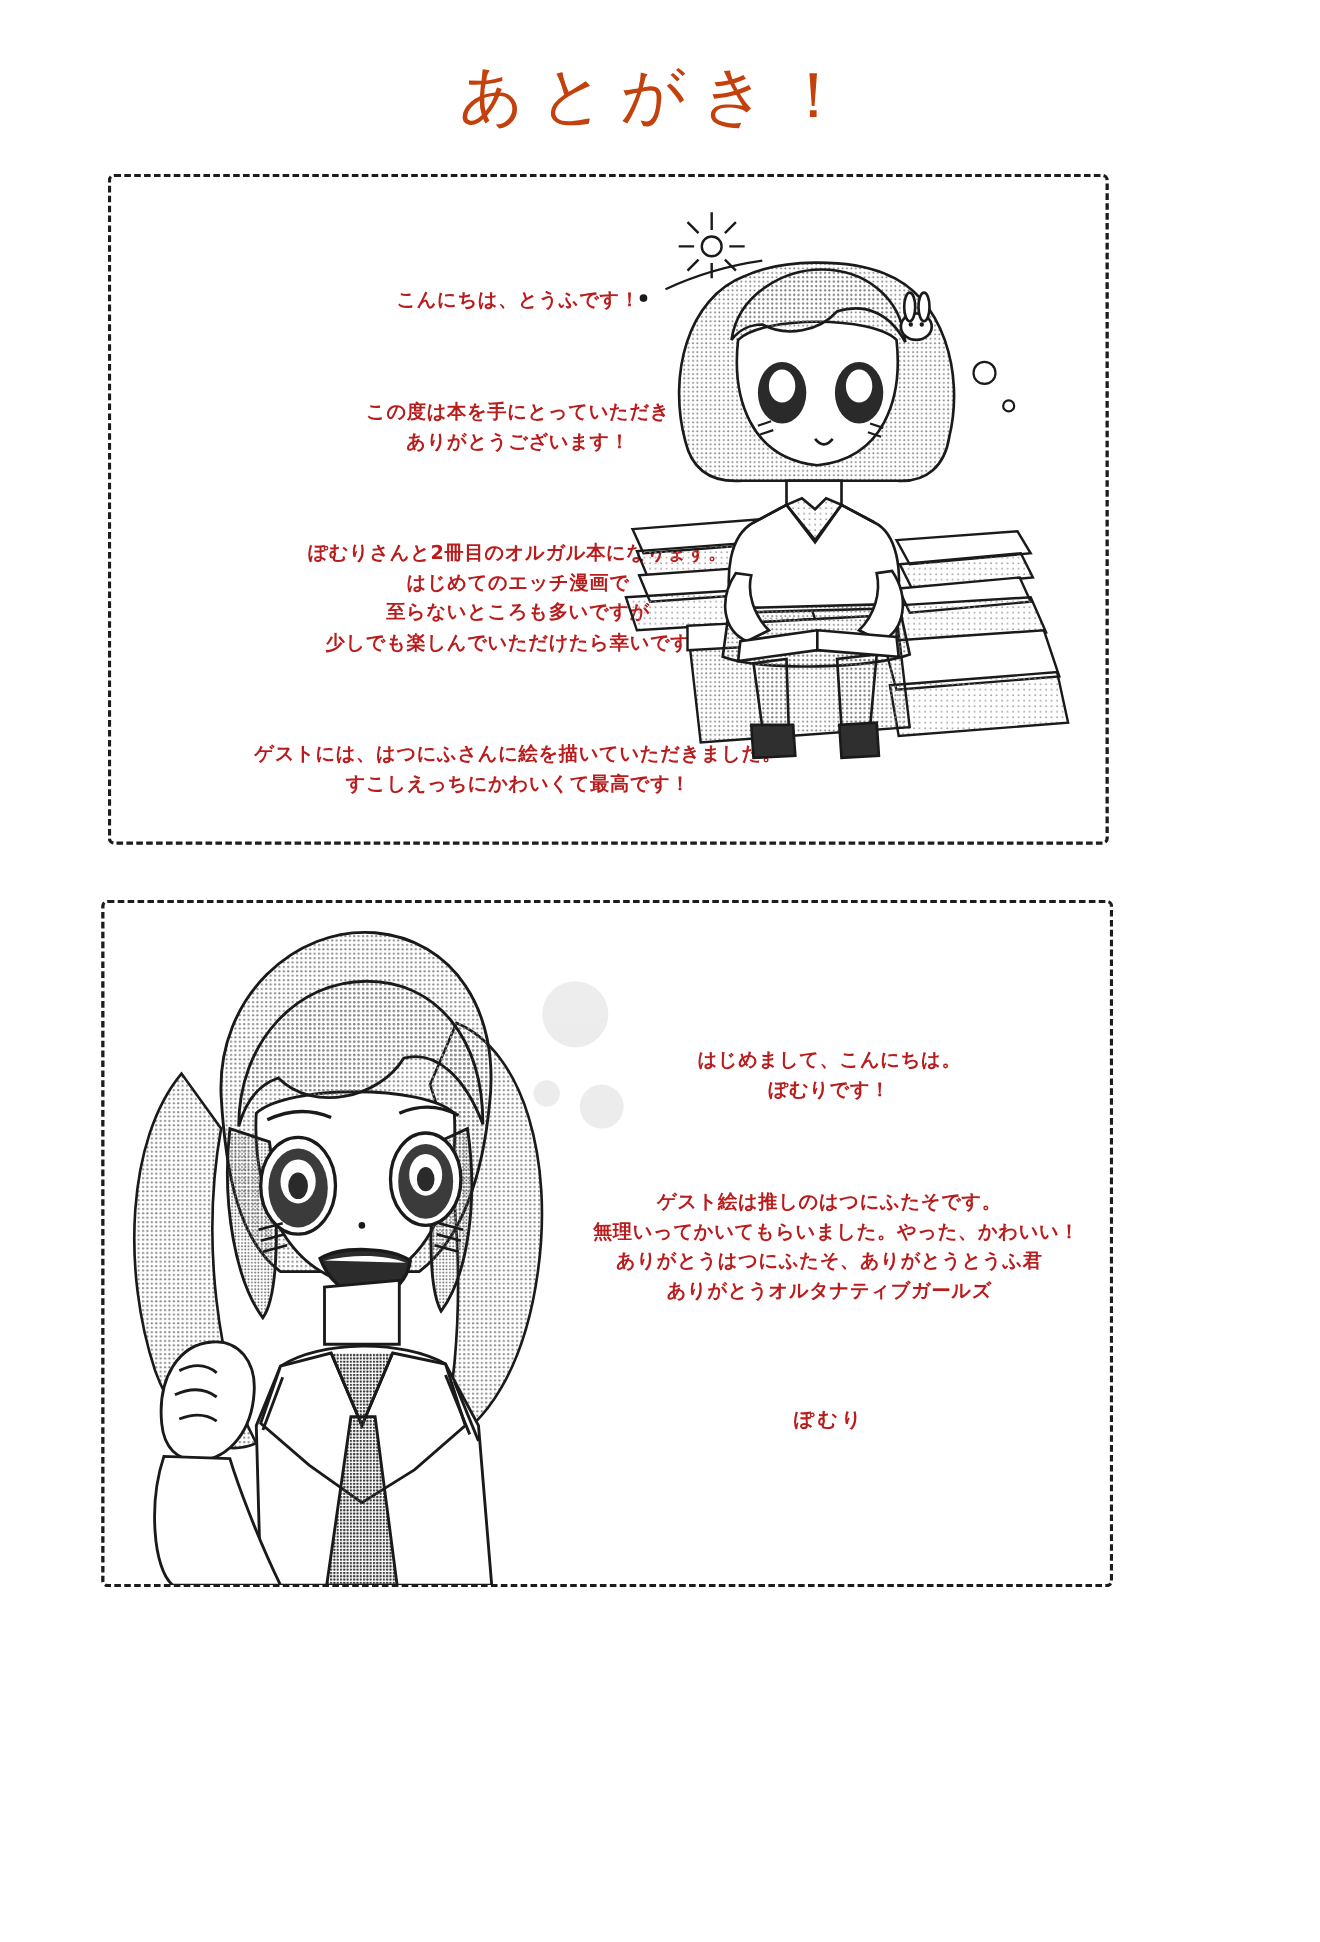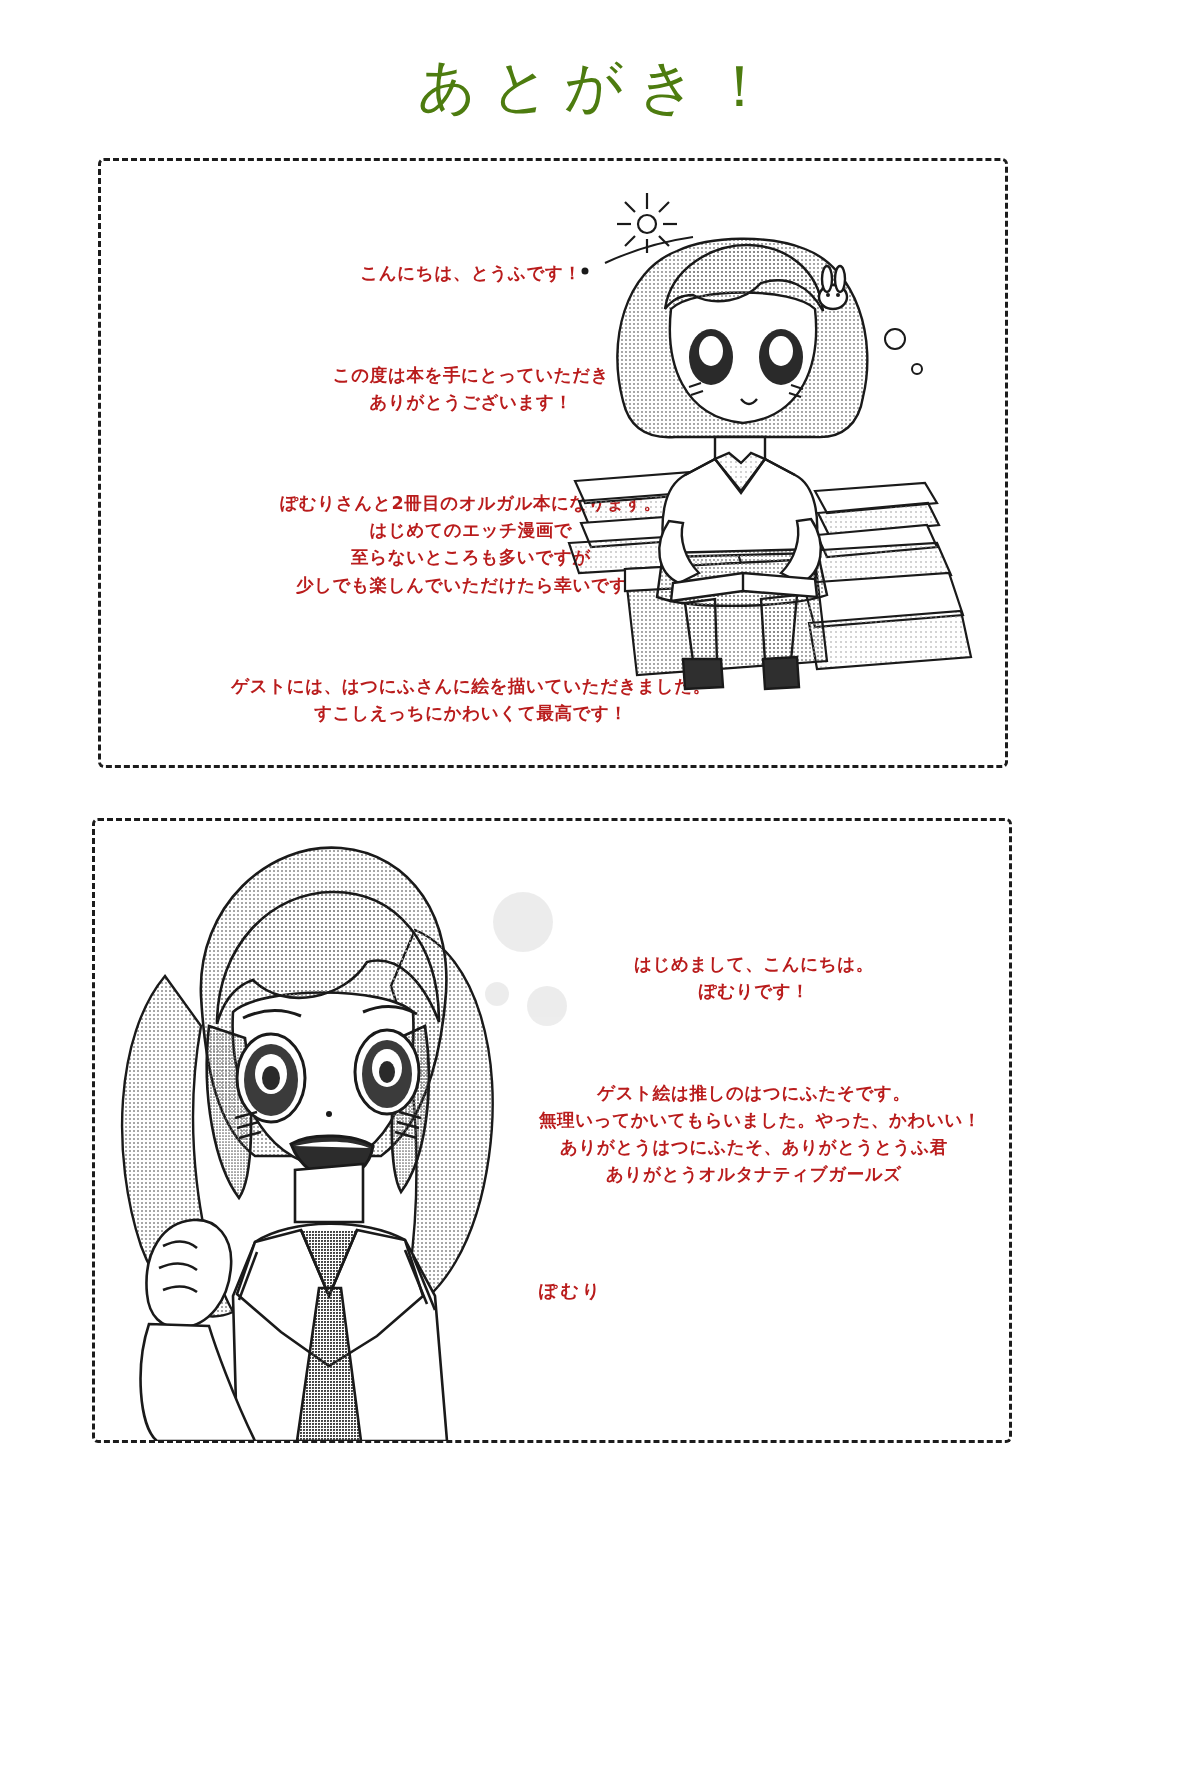--- a/index.html
+++ b/index.html
@@ -19,21 +19,21 @@
   
   .page-title {
     position: absolute;
     left: 0;
     top: 48px;
     width: 1200px;
     text-align: center;
     font-size: 58px;
     letter-spacing: 14px;
     font-weight: 400;
-    color: #4d7c0f;
+    color: #c2410c;
     font-family: "DejaVu Sans", sans-serif;
   }
 
   
   .panel {
     position: absolute;
     border: 3px dashed #1c1c1c;
     border-radius: 6px;
     box-sizing: border-box;
     background: #ffffff;
@@ -73,21 +73,21 @@
     width: 430px;
     text-align: center;
   }
   .afterword-text .para { margin-bottom: 20px; }
   .afterword-text .sign {
     margin-top: 14px;
     letter-spacing: 3px;
     font-size: 18px;
   }
   #text-toufu .sign { text-align: center; padding-left: 10px;}
-  #text-pomuri .sign { text-align: left; }
+  #text-pomuri .sign { text-align: center; }
 
   
   .illus {
     position: absolute;
     pointer-events: none;
   }
   #illus-toufu {
     right: 10px;
     top: 30px;
     width: 430px;

